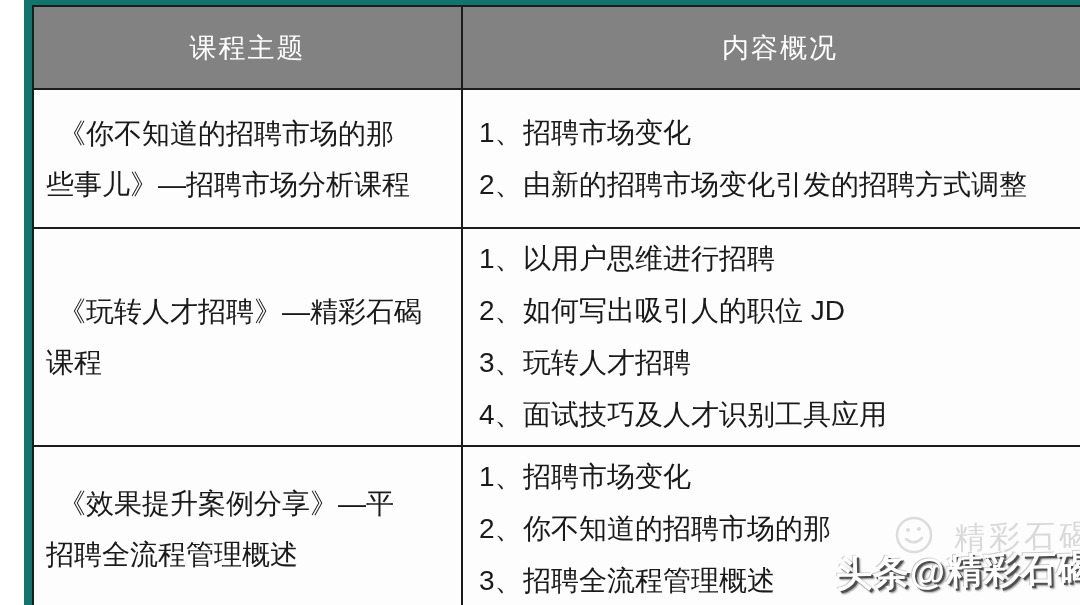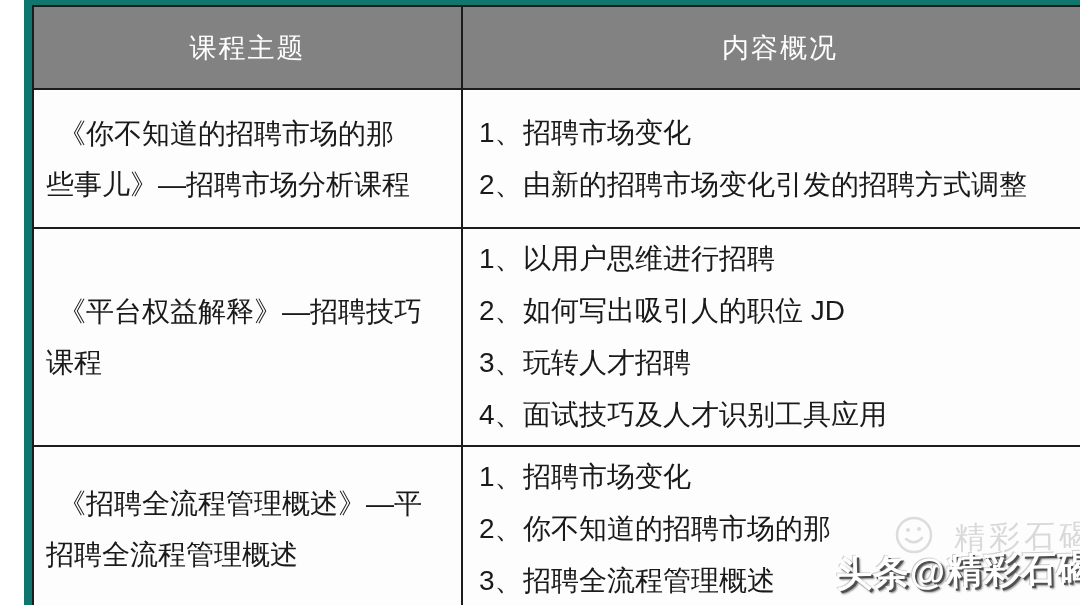--- a/index.html
+++ b/index.html
@@ -116,33 +116,33 @@
           <span class="topic-line indent">《你不知道的招聘市场的那</span>
           <span class="topic-line">些事儿》—招聘市场分析课程</span>
         </td>
         <td class="content-cell">
           <div class="content-item"><span class="num">1、</span><span>招聘市场变化</span></div>
           <div class="content-item"><span class="num">2、</span><span>由新的招聘市场变化引发的招聘方式调整</span></div>
         </td>
       </tr>
       <tr class="row-2">
         <td class="topic-cell">
-          <span class="topic-line indent">《平台权益解释》—招聘技巧</span>
+          <span class="topic-line indent">《玩转人才招聘》—精彩石碣</span>
           <span class="topic-line">课程</span>
         </td>
         <td class="content-cell">
           <div class="content-item"><span class="num">1、</span><span>以用户思维进行招聘</span></div>
           <div class="content-item"><span class="num">2、</span><span>如何写出吸引人的职位 JD</span></div>
           <div class="content-item"><span class="num">3、</span><span>玩转人才招聘</span></div>
           <div class="content-item"><span class="num">4、</span><span>面试技巧及人才识别工具应用</span></div>
         </td>
       </tr>
       <tr class="row-3">
         <td class="topic-cell">
-          <span class="topic-line indent">《招聘全流程管理概述》—平</span>
+          <span class="topic-line indent">《效果提升案例分享》—平</span>
           <span class="topic-line">招聘全流程管理概述</span>
         </td>
         <td class="content-cell">
           <div class="content-item"><span class="num">1、</span><span>招聘市场变化</span></div>
           <div class="content-item"><span class="num">2、</span><span>你不知道的招聘市场的那</span></div>
           <div class="content-item"><span class="num">3、</span><span>招聘全流程管理概述</span></div>
         </td>
       </tr>
     </tbody>
   </table>

